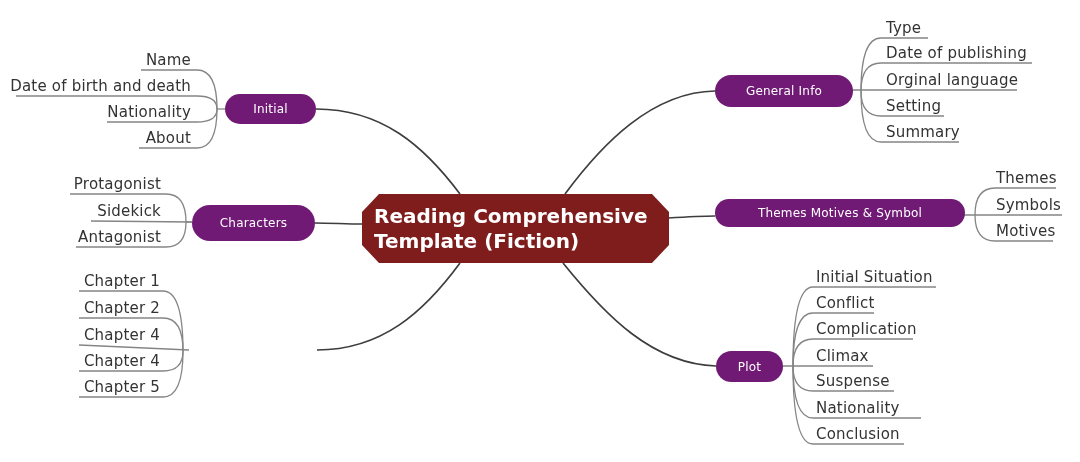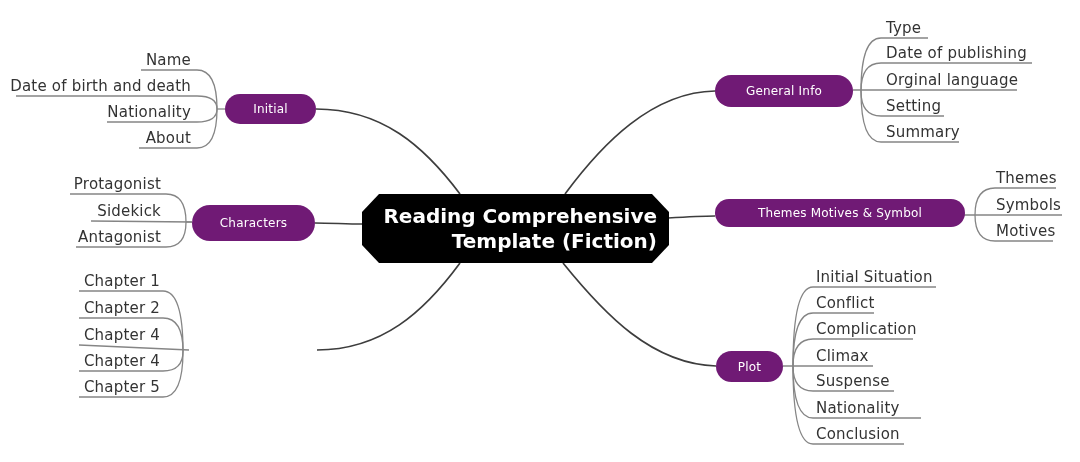--- a/index.html
+++ b/index.html
@@ -22,26 +22,26 @@
     font-weight: normal;
     font-size: 12px;
     letter-spacing: 0.2px;
     border-radius: 18px;
     white-space: nowrap;
     box-sizing: border-box;
   }
   .center-node {
     position: absolute;
     left: 362px; top: 194px; width: 307px; height: 69px;
-    background: #000000;
+    background: #7f1d1d;
     color: #ffffff;
     font-weight: bold;
     font-size: 20px;
     line-height: 25px;
-    text-align: right;
+    text-align: left;
     display: flex; align-items: center; justify-content: center;
     clip-path: polygon(17px 0, calc(100% - 17px) 0, 100% 18px, 100% calc(100% - 18px),
                        calc(100% - 17px) 100%, 17px 100%, 0 calc(100% - 18px), 0 18px);
     padding: 16px 12px;
     box-sizing: border-box;
   }
   .leaf {
     position: absolute;
     font-size: 15px;
     line-height: 18px;

